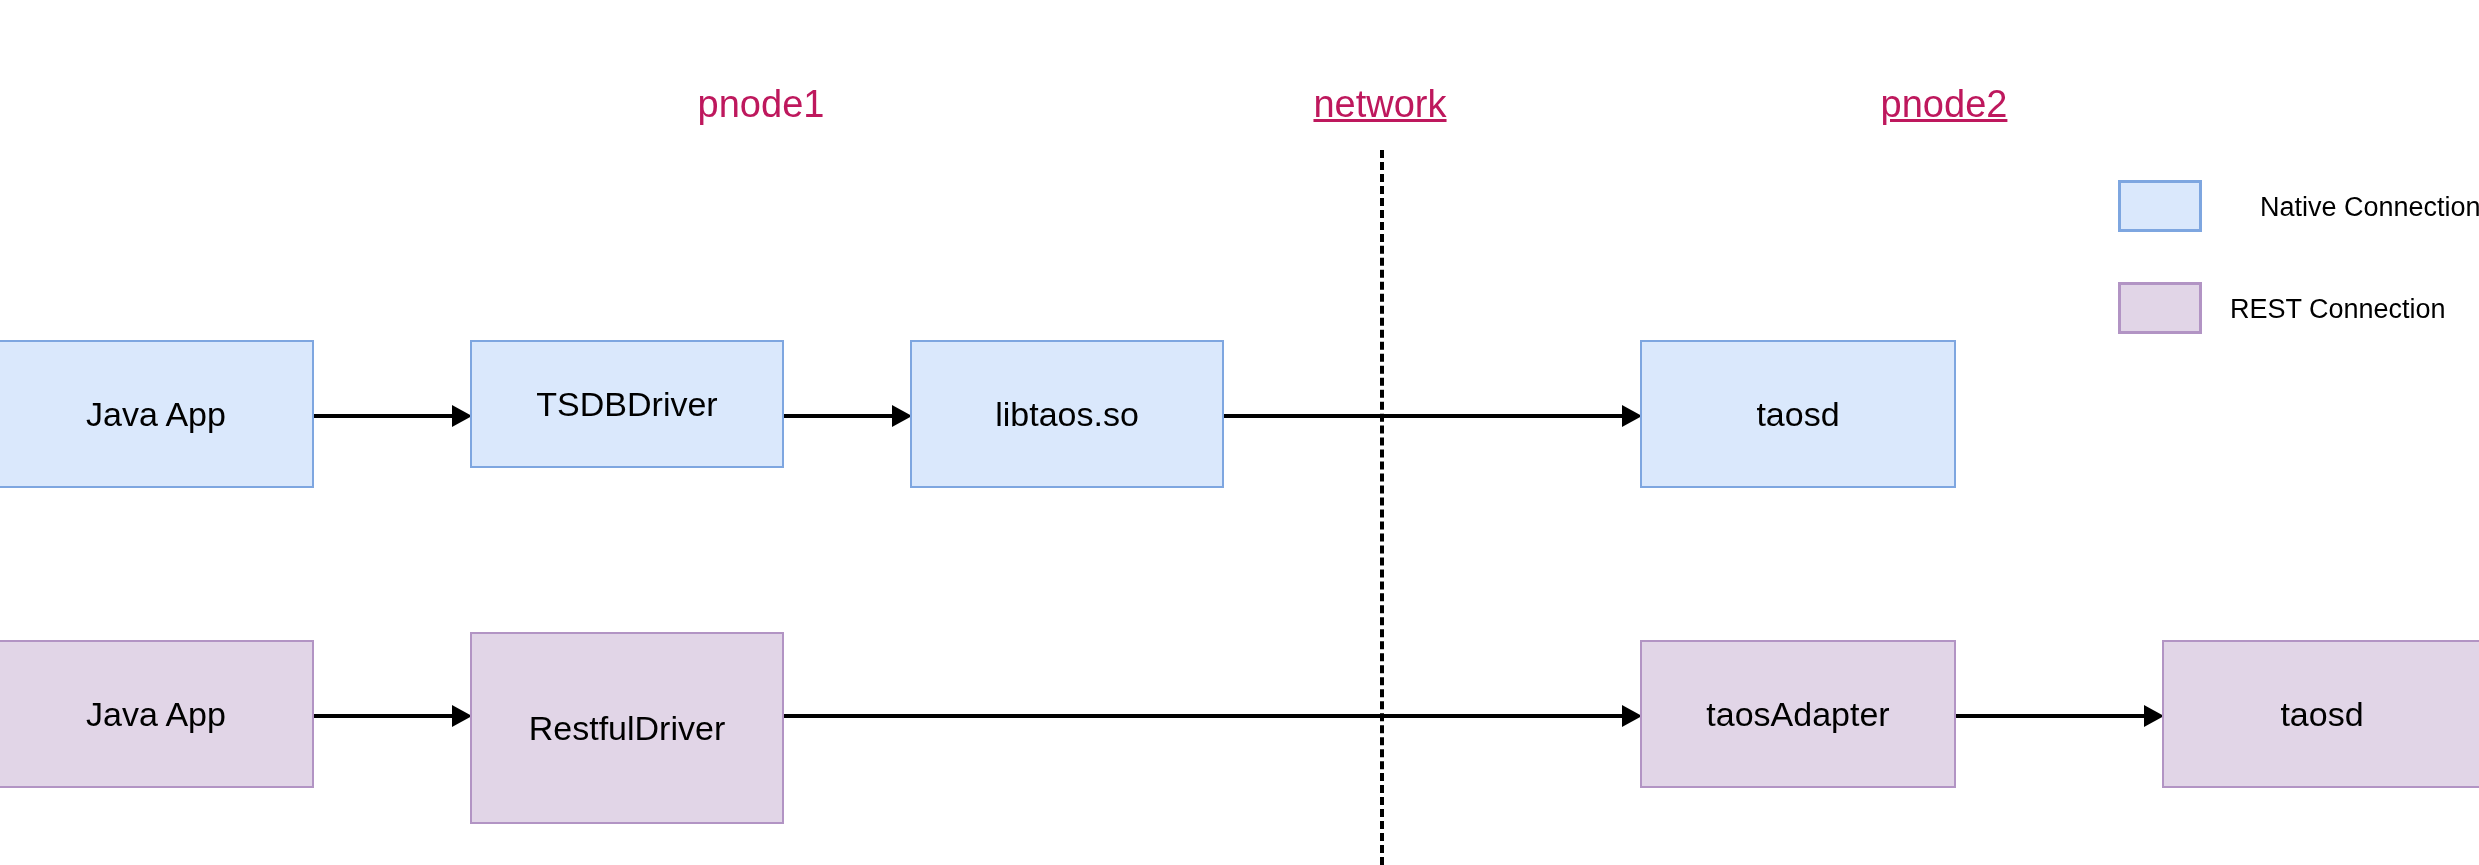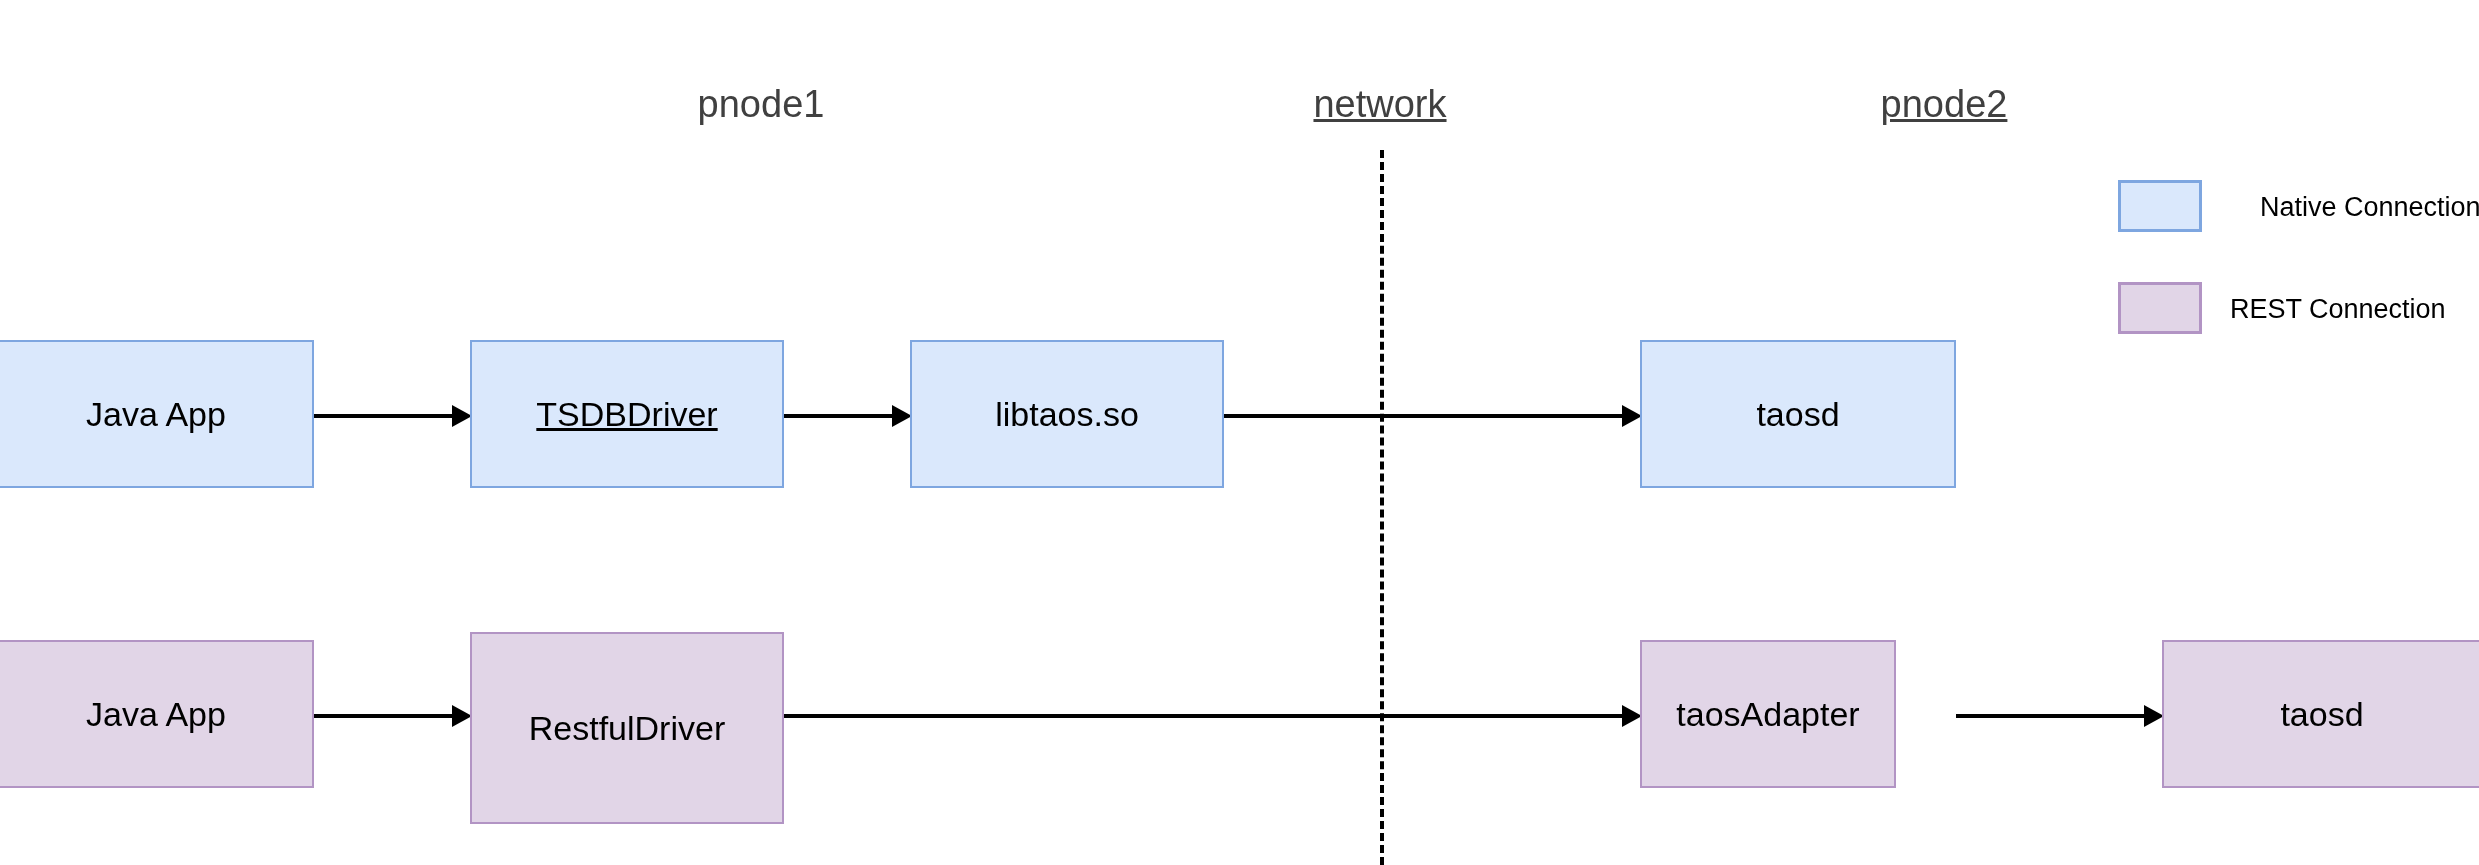--- a/index.html
+++ b/index.html
@@ -13,21 +13,21 @@
     height: 865px;
     background: #ffffff;
     font-family: "Liberation Sans", sans-serif;
     overflow: hidden;
   }
 
   
   .section-label {
     position: absolute;
     font-size: 38px;
-    color: #404040;
+    color: #be185d;
     text-align: center;
     white-space: nowrap;
     transform: translateX(-50%);
     line-height: 1;
   }
 
   
   .network-divider {
     position: absolute;
     border-left: 4px dashed #000000;
@@ -102,30 +102,30 @@
     <div class="section-label" style="left: 1380px; top: 85px; text-decoration: underline;">network</div>
     <div class="section-label" style="left: 1944px; top: 85px; text-decoration: underline;">pnode2</div>
     <div class="network-divider" style="left: 1380px; top: 150px; height: 715px;"></div>
     <div class="connector" style="left: 314px; top: 414px; width: 140px;"></div>
     <div class="arrow-head" style="left: 452px; top: 416px;"></div>
     <div class="connector" style="left: 784px; top: 414px; width: 110px;"></div>
     <div class="arrow-head" style="left: 892px; top: 416px;"></div>
     <div class="connector" style="left: 1224px; top: 414px; width: 400px;"></div>
     <div class="arrow-head" style="left: 1622px; top: 416px;"></div>
     <div class="node native" style="left: -2px; top: 340px; width: 316px; height: 148px;">Java App</div>
-    <div class="node native" style="left: 470px; top: 340px; width: 314px; height: 148px; text-decoration: underline;">TSDBDriver</div>
+    <div class="node native" style="left: 470px; top: 340px; width: 314px; height: 128px;">TSDBDriver</div>
     <div class="node native" style="left: 910px; top: 340px; width: 314px; height: 148px; text-align: center;">libtaos.so</div>
     <div class="node native" style="left: 1640px; top: 340px; width: 316px; height: 148px;">taosd</div>
     <div class="connector" style="left: 314px; top: 714px; width: 140px;"></div>
     <div class="arrow-head" style="left: 452px; top: 716px;"></div>
     <div class="connector" style="left: 784px; top: 714px; width: 840px;"></div>
     <div class="arrow-head" style="left: 1622px; top: 716px;"></div>
     <div class="connector" style="left: 1956px; top: 714px; width: 190px;"></div>
     <div class="arrow-head" style="left: 2144px; top: 716px;"></div>
     <div class="node rest" style="left: -2px; top: 640px; width: 316px; height: 148px;">Java App</div>
     <div class="node rest" style="left: 470px; top: 632px; width: 314px; height: 192px;">RestfulDriver</div>
-    <div class="node rest" style="left: 1640px; top: 640px; width: 256px; height: 148px;">taosAdapter</div>
+    <div class="node rest" style="left: 1640px; top: 640px; width: 316px; height: 148px;">taosAdapter</div>
     <div class="node rest" style="left: 2162px; top: 640px; width: 320px; height: 148px;">taosd</div>
     <div class="legend-swatch native" style="left: 2118px; top: 180px;"></div>
     <div class="legend-label" style="left: 2230px; top: 194px; margin-left: 30px;">Native Connection</div>
     <div class="legend-swatch rest" style="left: 2118px; top: 282px;"></div>
     <div class="legend-label" style="left: 2230px; top: 296px;">REST Connection</div>
   </div>
 
 </body></html>

